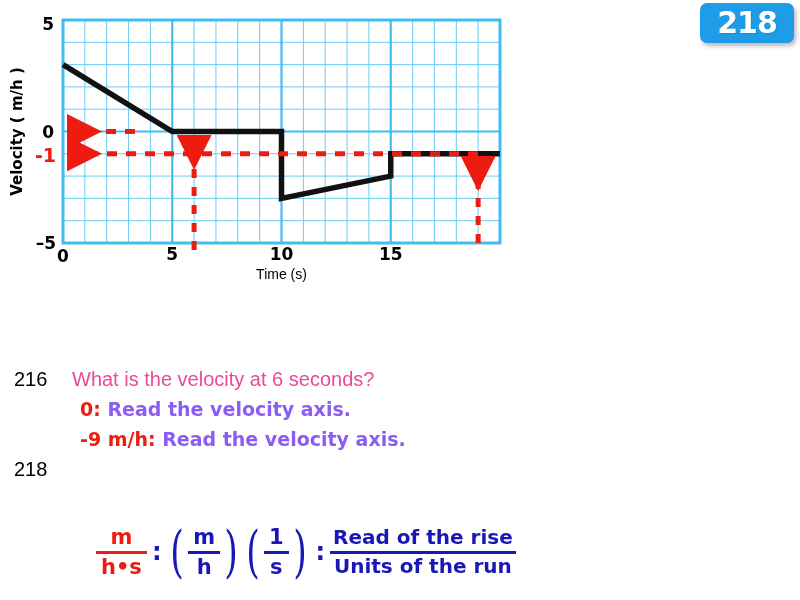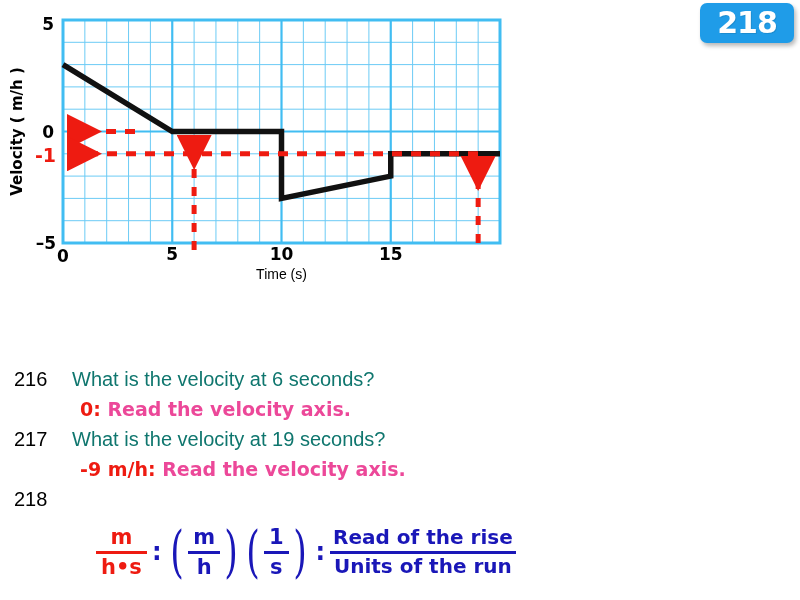--- a/index.html
+++ b/index.html
@@ -64,34 +64,34 @@
   .q-num {
     width: 72px;
     padding-left: 14px;
     box-sizing: border-box;
     font-size: 20px;
     color: #000000;
     font-family: "Liberation Sans", sans-serif;
   }
   .q-text {
     font-size: 20px;
-    color: #0f766e;
+    color: #ec4899;
     font-family: "Liberation Sans", sans-serif;
   }
   .a-line {
     padding-left: 80px;
     height: 30px;
     display: flex;
     align-items: baseline;
     font-size: 19px;
     font-weight: bold;
     font-family: "DejaVu Sans", sans-serif;
   }
   .ans-red { color: #ee1b11; white-space: pre; }
-  .ans-blue { color: #ec4899; white-space: pre; }
+  .ans-blue { color: #8b5cf6; white-space: pre; }
 
   
   #formula-row {
     position: absolute;
     left: 0;
     top: 512px;
     width: 800px;
     height: 80px;
     display: flex;
     align-items: center;
@@ -235,24 +235,20 @@
       <span class="q-num">216</span>
       <span class="q-text">What is the velocity at 6 seconds?</span>
     </div>
     <div class="a-line">
       <span class="ans-red">0:</span>
       <span class="ans-blue"> Read the velocity axis.</span>
     </div>
   </div>
 
   <div class="q-block">
-    <div class="q-line">
-      <span class="q-num">217</span>
-      <span class="q-text">What is the velocity at 19 seconds?</span>
-    </div>
     <div class="a-line">
       <span class="ans-red">-9 m/h:</span>
       <span class="ans-blue"> Read the velocity axis.</span>
     </div>
   </div>
 
   <div class="q-block">
     <div class="q-line">
       <span class="q-num">218</span>
     </div>

